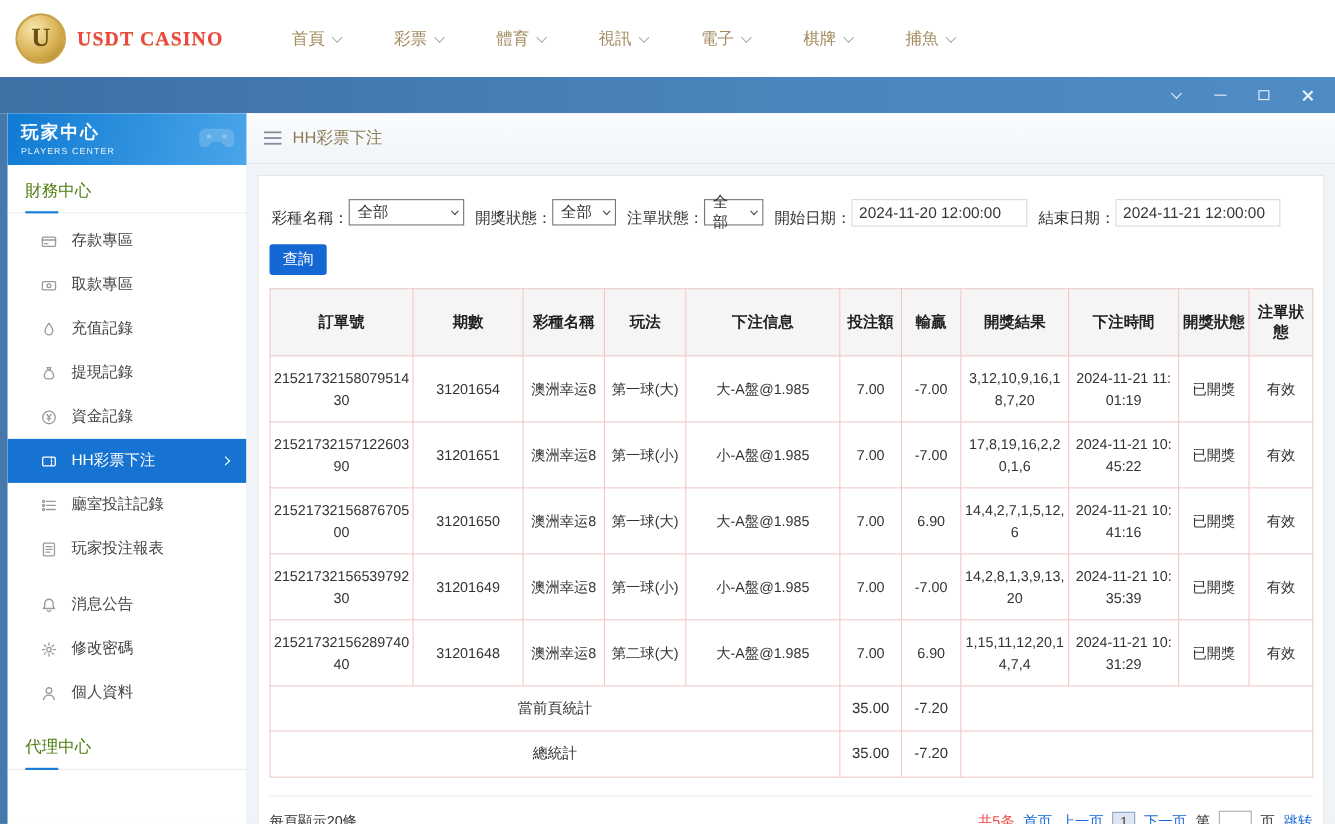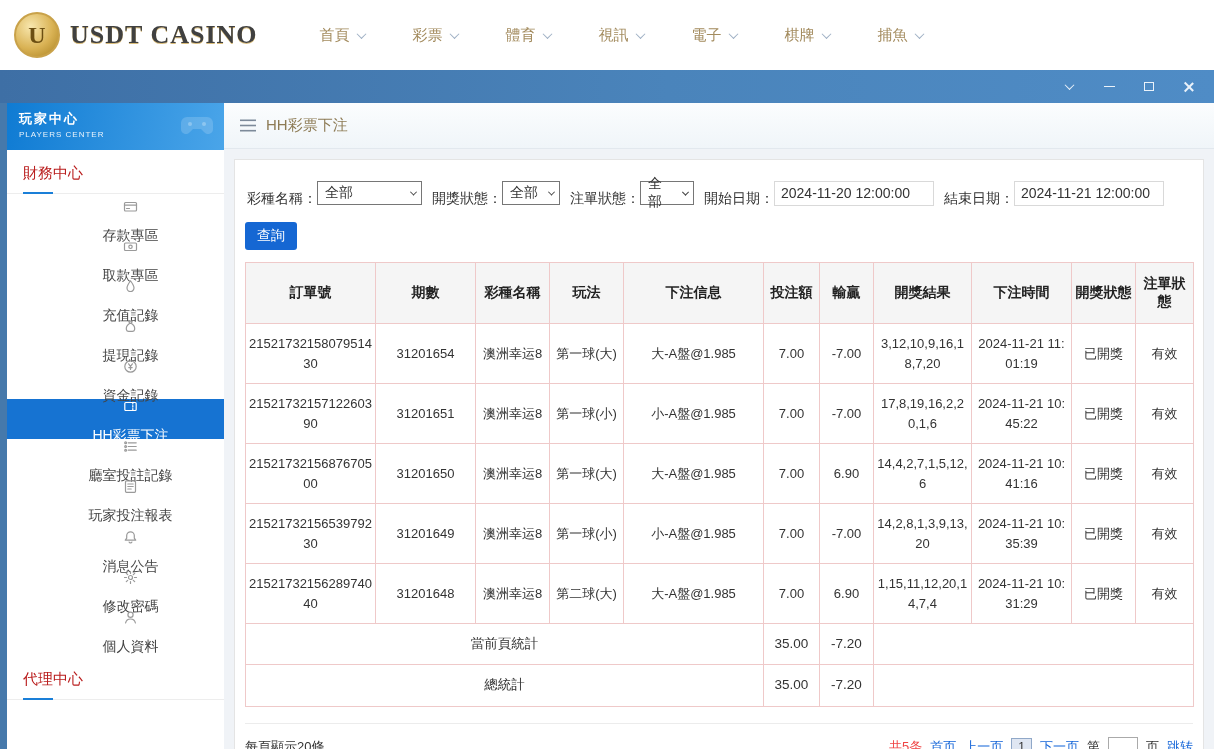--- a/index.html
+++ b/index.html
@@ -6,22 +6,22 @@
   html,body { width:1214px; height:749px; overflow:hidden;
     font-family:"Liberation Sans","DejaVu Sans",sans-serif; background:#ffffff; }
 
   
   .top-bar { height:70px; display:flex; align-items:center; background:#ffffff; padding-left:14px; }
   .logo { display:flex; align-items:center; gap:10px; cursor:pointer; }
   .logo-emblem { width:46px; height:46px; border-radius:50%;
     background:radial-gradient(circle at 35% 30%, #f8e7ae, #d9b254 55%, #a9801f);
     border:2px solid #c9a24a; color:#6b4e12; font-family:"Liberation Serif",serif;
     font-weight:bold; font-size:24px; display:flex; align-items:center; justify-content:center; }
-  .logo-text { font-family:"Liberation Serif",serif; font-weight:bold; font-size:26px;
-    letter-spacing:1px; color:#404040; text-shadow:0 1px 0 #d9bc7a; }
+  .logo-text { font-family:"Liberation Serif",serif; font-weight:bold; font-size:18px;
+    letter-spacing:1px; color:#ef4444; text-shadow:0 1px 0 #d9bc7a; }
   .main-nav { display:flex; align-items:center; gap:48px; margin-left:62px; }
   .nav-item { display:flex; align-items:center; font-size:15px; color:#a38b5e; cursor:pointer; white-space:nowrap; }
   .chev { display:inline-block; width:7px; height:7px; border-right:1.5px solid #9fb0c4;
     border-bottom:1.5px solid #9fb0c4; transform:rotate(45deg) translate(-1px,-1px); margin-left:8px; }
 
   
   .title-bar { height:33px; background:linear-gradient(90deg,#3e6fa5 0%,#4a84bb 55%,#4f8cc6 100%);
     display:flex; justify-content:flex-end; align-items:center; padding-right:18px; }
   .win-controls { display:flex; align-items:center; gap:26px; height:100%; }
   .wc { display:flex; align-items:center; justify-content:center; width:14px; height:14px; cursor:pointer; }
@@ -33,29 +33,29 @@
   .wc-close::before,.wc-close::after { content:""; position:absolute; left:5.4px; top:0; width:1.5px; height:12px; background:#eaf2fa; }
   .wc-close::before { transform:rotate(45deg); } .wc-close::after { transform:rotate(-45deg); }
 
   
   .app { height:646px; display:flex; background:#d9e3ec; border-left:7px solid #4679ab; }
 
   
   .sidebar { width:217px; background:#ffffff; flex:none; }
   .sidebar-header { height:47px; background:linear-gradient(100deg,#0f7bd3,#4aa5e9);
     color:#ffffff; padding:7px 12px; position:relative; }
-  .sidebar-title { font-size:13px; font-weight:bold; letter-spacing:2px; }
+  .sidebar-title { font-size:16px; font-weight:bold; letter-spacing:2px; }
   .sidebar-sub { font-size:8px; letter-spacing:1px; margin-top:2px; opacity:.9; }
   .gamepad { position:absolute; right:8px; top:10px; opacity:.55; }
-  .section-title { padding:14px 16px 10px; color:#b91c1c; font-size:15px; position:relative;
+  .section-title { padding:14px 16px 10px; color:#4d7c0f; font-size:15px; position:relative;
     border-bottom:1px solid #ededed; cursor:pointer; }
   .section-title::after { content:""; position:absolute; left:16px; bottom:-1px; width:30px; height:2px; background:#1a7fd8; }
   .side-items { padding:5px 0 6px; }
   .side-item { height:40px; display:flex; align-items:center; padding-left:30px; gap:13px;
-    font-size:14px; color:#444; cursor:pointer;flex-direction:column; }
+    font-size:14px; color:#444; cursor:pointer; }
   .side-item svg { width:15px; height:15px; stroke:#9a9a9a; fill:none; stroke-width:1.2;
     stroke-linecap:round; stroke-linejoin:round; flex:none; }
   .side-item.active { background:#1673d2; color:#ffffff; }
   .side-item.active svg { stroke:#ffffff; }
   .arrow-right { margin-left:auto; margin-right:16px; width:6px; height:6px;
     border-top:1.6px solid #fff; border-right:1.6px solid #fff; transform:rotate(45deg); }
 
   
   .main { flex:1; min-width:0; display:flex; flex-direction:column; background:#f0f3f7; }
   .content-header { height:46px; flex:none; display:flex; align-items:center; gap:10px; padding:0 16px;

